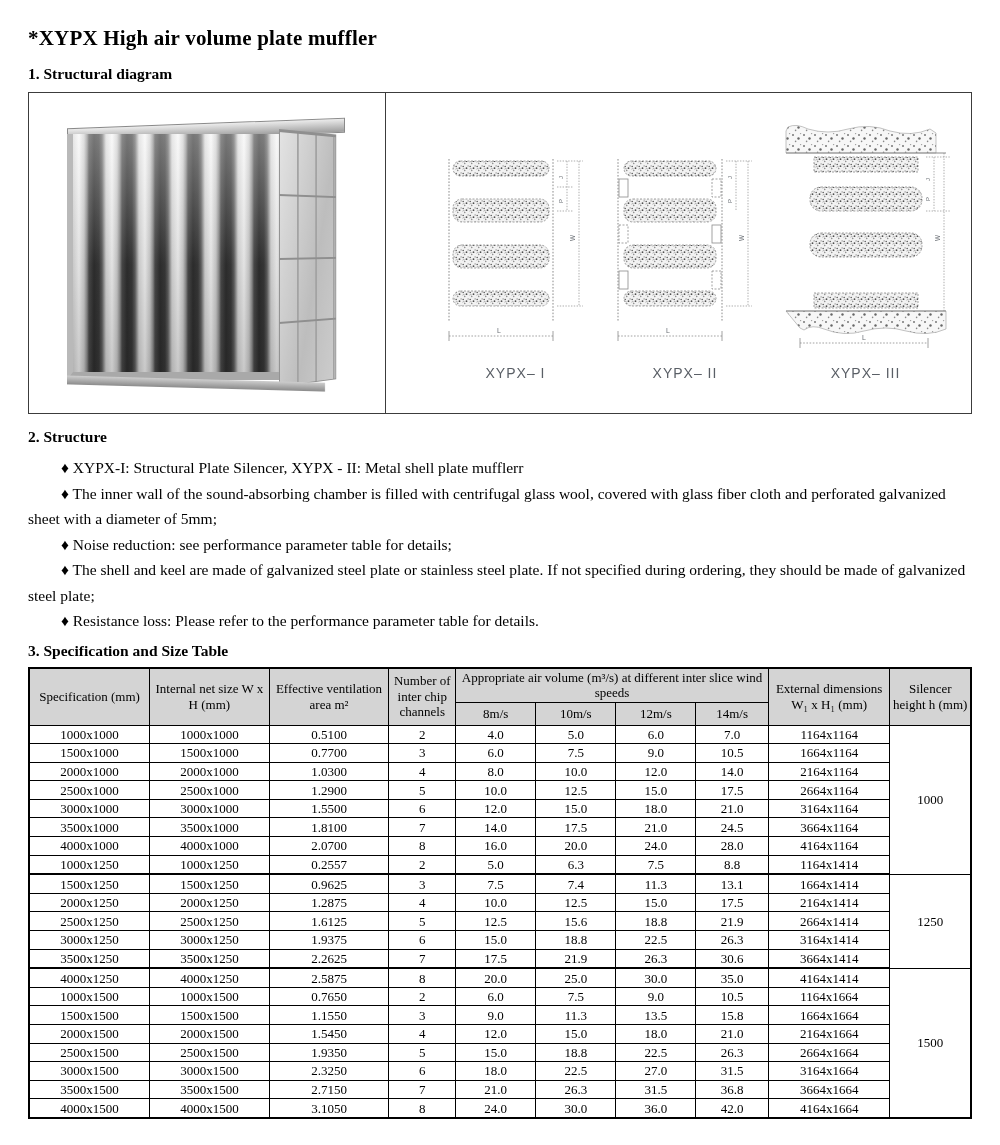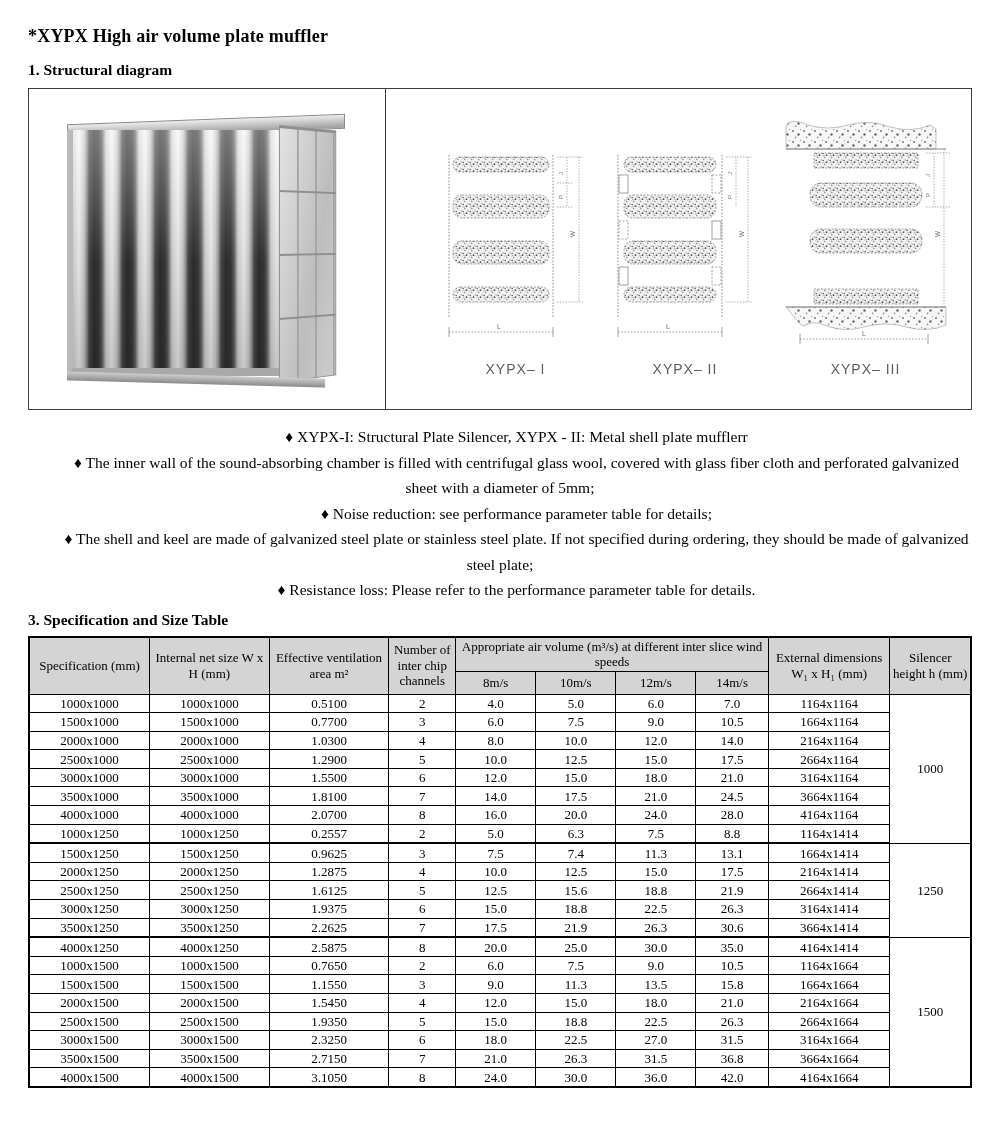--- a/index.html
+++ b/index.html
@@ -1,21 +1,21 @@
 <!DOCTYPE html>
 <html><head>
 <meta charset="utf-8">
 <style>
   html,body{margin:0;padding:0;background:#fff;}
   .page{
     width:1000px;height:1145px;box-sizing:border-box;
     padding:26px 28px 20px 28px;background:#fff;color:#000;
     font-family:"Liberation Serif", serif;position:relative;overflow:hidden;
   }
-  .title{font-size:18px;font-weight:bold;margin:0 0 14px 0;letter-spacing:.2px;}
+  .title{font-size:21px;font-weight:bold;margin:0 0 14px 0;letter-spacing:.2px;}
   .sec-head{font-size:15.5px;font-weight:bold;margin:0 0 9px 0;}
   
   .diagram-box{
     width:944px;height:322px;border:1.5px solid #3c3c3c;display:flex;
     margin-bottom:14px;box-sizing:border-box;background:#fff;gap:35px;
   }
   .photo-cell{width:357px;border-right:1.5px solid #3c3c3c;box-sizing:border-box;
     display:flex;align-items:center;justify-content:center;}
   .drawings-cell{flex:1;display:flex;justify-content:space-evenly;align-items:flex-start;padding-top:14px;}
   .drawing{display:flex;flex-direction:column;align-items:center;margin:0;}
@@ -39,21 +39,21 @@
   .ph-side{position:absolute;left:228px;top:22px;width:66px;height:258px;
     background:
       repeating-linear-gradient(0deg,rgba(120,120,120,0) 0 62px,#8f8f8f 62px 64px),
       repeating-linear-gradient(90deg,rgba(150,150,150,0) 0 19px,#a3a3a3 19px 21px),
       linear-gradient(100deg,#e3e3e3,#bdbdbd 60%,#cdcdcd);
     transform:perspective(500px) rotateY(24deg) skewY(-1deg);transform-origin:left center;
     border:1px solid #909090;box-sizing:border-box;}
   .ph-bottom{position:absolute;left:16px;top:272px;width:258px;height:9px;
     background:linear-gradient(#cfcfcf,#8b8b8b);transform:skewY(1.6deg);}
   
-  .bullets{margin:0 0 8px 0;text-align:center;}
+  .bullets{margin:0 0 8px 0;}
   .bullet{font-size:15.5px;line-height:25.5px;margin:0;text-indent:33px;}
   
   table.spec{width:944px;border-collapse:collapse;table-layout:fixed;
     font-size:13px;text-align:center;}
   table.spec,table.spec th,table.spec td{border:1px solid #000;}
   table.spec{border-width:2px;}
   table.spec th{background:#d4d4d4;font-weight:normal;padding:1px 2px;line-height:15.5px;height:auto;}
   table.spec td{padding:0 2px;height:17.6px;line-height:17px;background:#fff;}
   table.spec thead tr.sub th{height:20px;}
   table.spec tr.group-end td{border-bottom-width:2.5px;}
@@ -193,20 +193,21 @@
           <line x1="20" y1="217" x2="20" y2="227" stroke="#8b8b8b" stroke-width="0.8"></line>
           <line x1="148" y1="217" x2="148" y2="227" stroke="#8b8b8b" stroke-width="0.8"></line>
           <text x="84" y="219" font-size="7" text-anchor="middle">L</text>
         </svg>
         <figcaption class="cap">XYPX– III</figcaption>
       </figure>
 
     </div>
   </div>
 
+  <h2 class="sec-head">2. Structure</h2>
   <div class="bullets" id="bullets">
       <p class="bullet">♦ XYPX-I: Structural Plate Silencer, XYPX - II: Metal shell plate mufflerr</p>
       <p class="bullet">♦ The inner wall of the sound-absorbing chamber is filled with centrifugal glass wool, covered with glass fiber cloth and perforated galvanized sheet with a diameter of 5mm;</p>
       <p class="bullet">♦ Noise reduction: see performance parameter table for details;</p>
       <p class="bullet">♦ The shell and keel are made of galvanized steel plate or stainless steel plate. If not specified during ordering, they should be made of galvanized steel plate;</p>
       <p class="bullet">♦ Resistance loss: Please refer to the performance parameter table for details.</p>
     </div>
 
   <h2 class="sec-head" style="margin-bottom:7px;">3. Specification and Size Table</h2>
 

